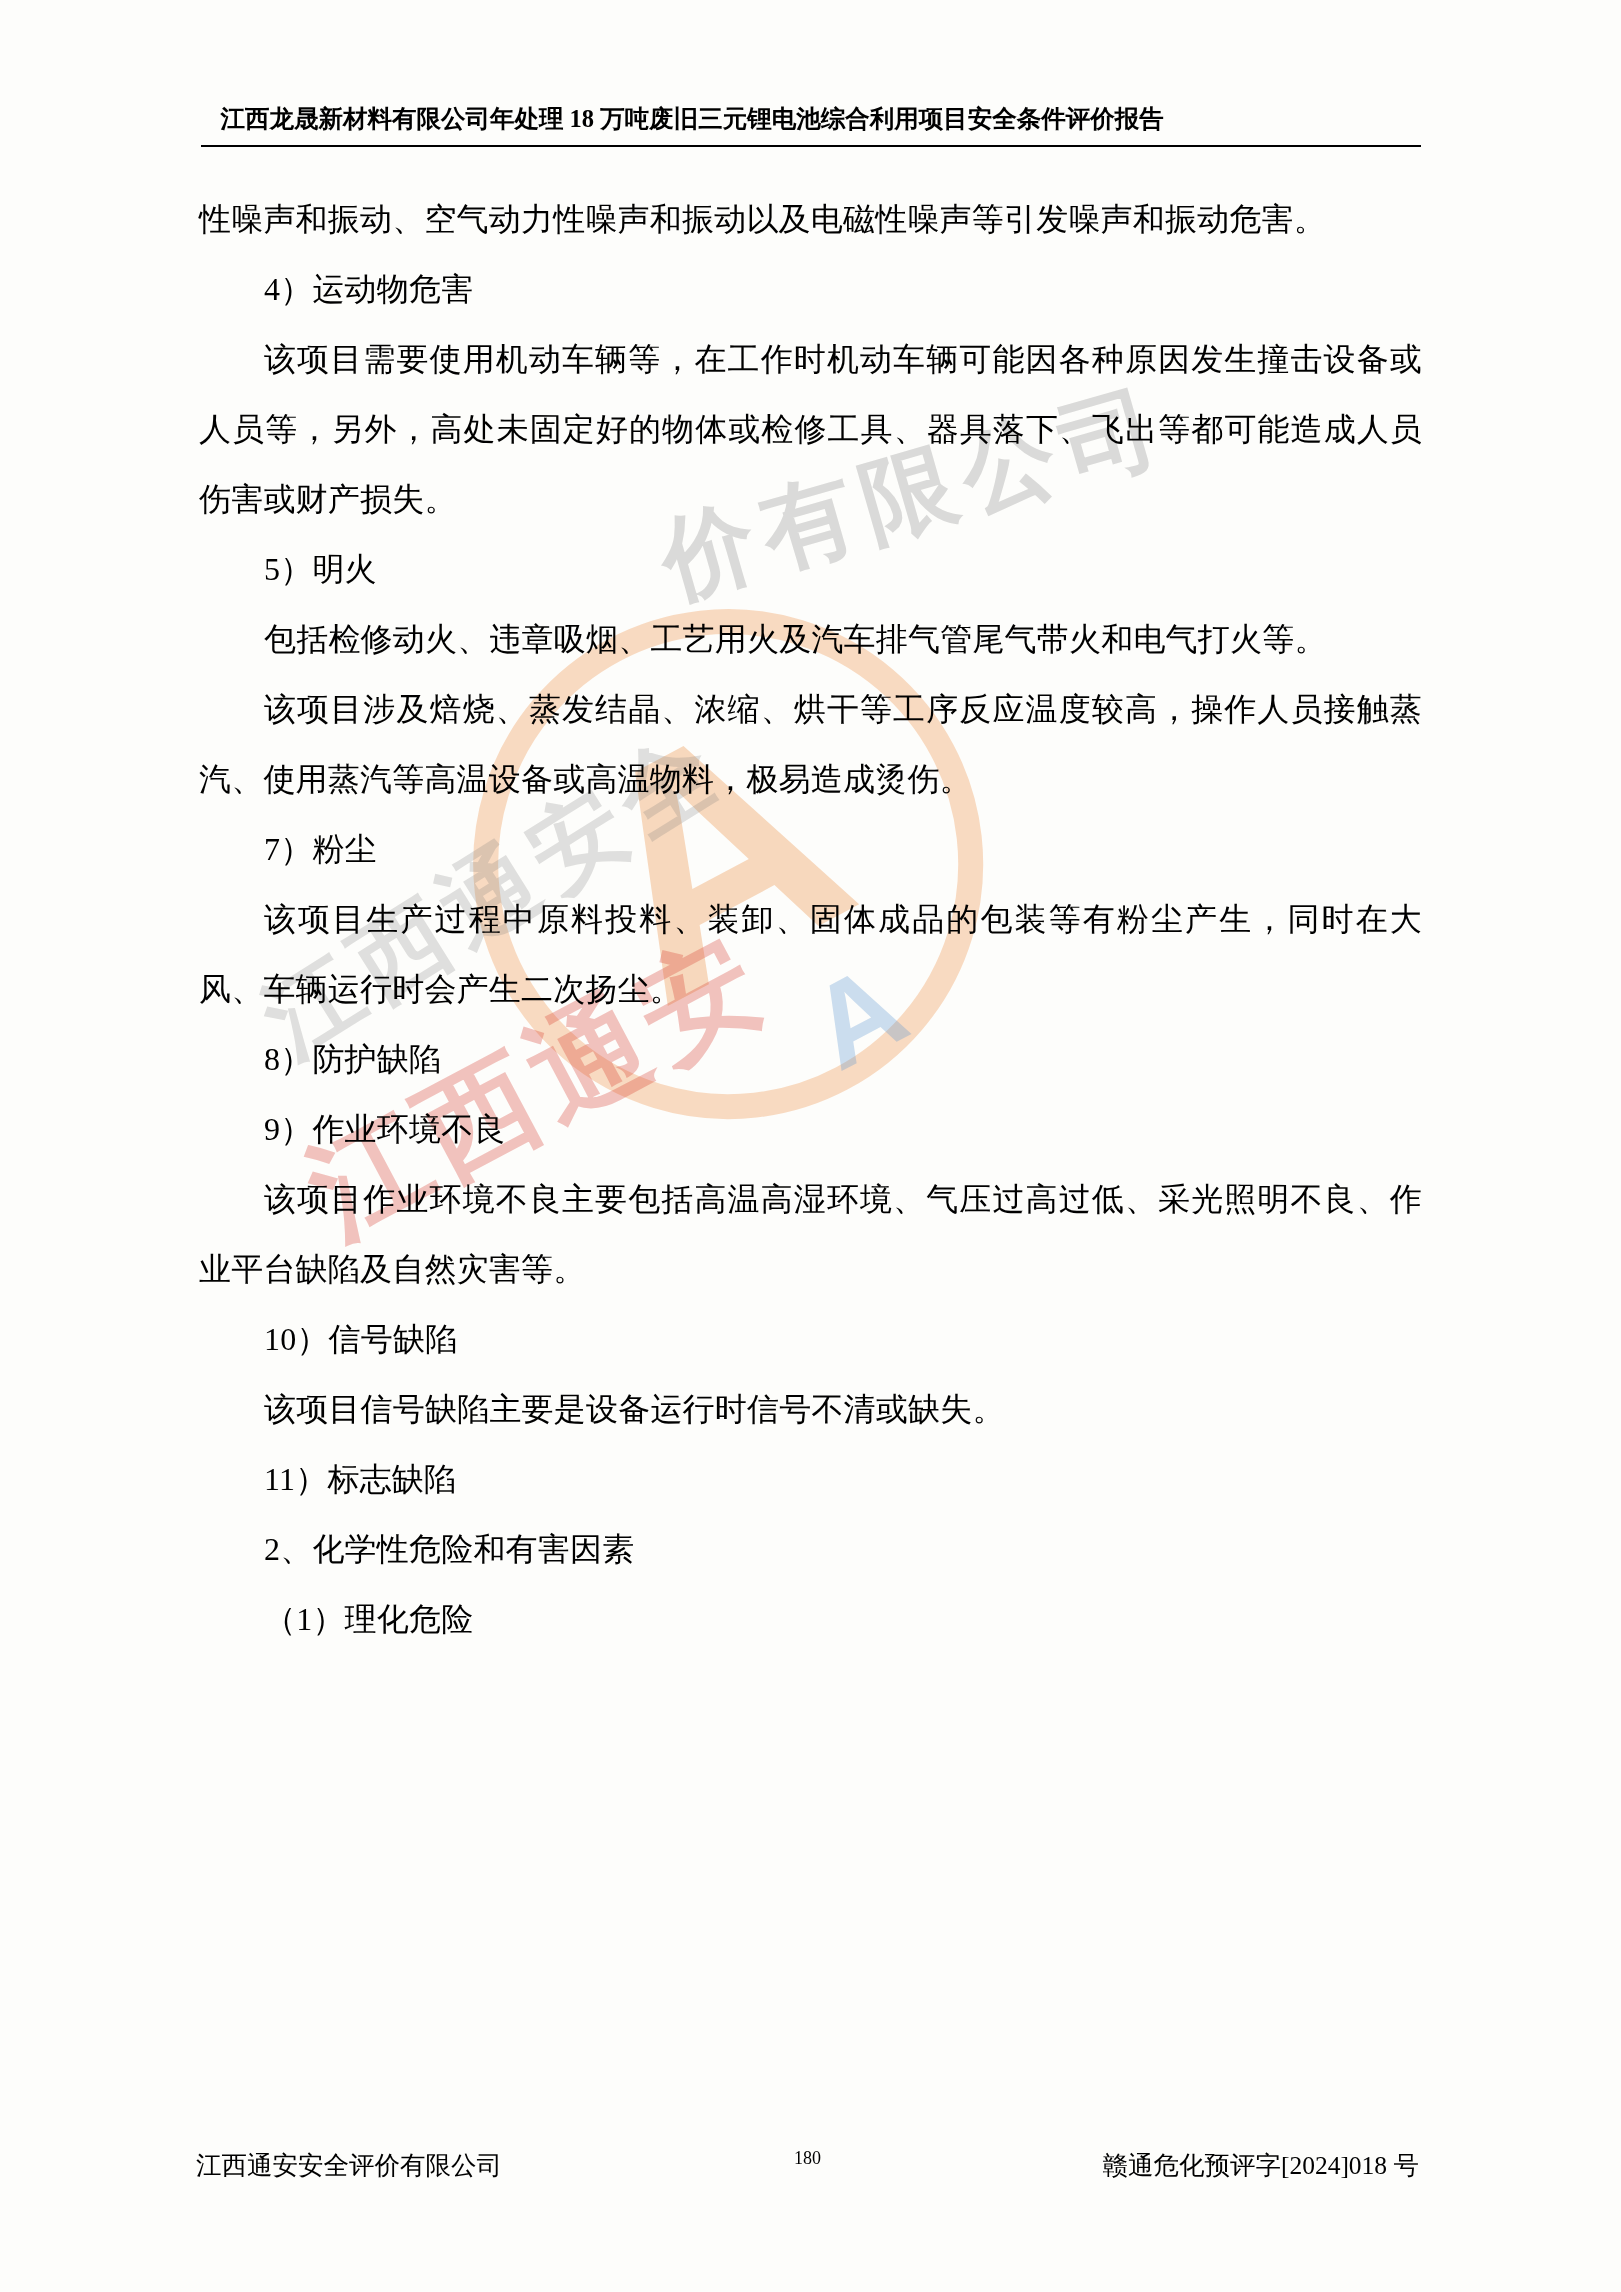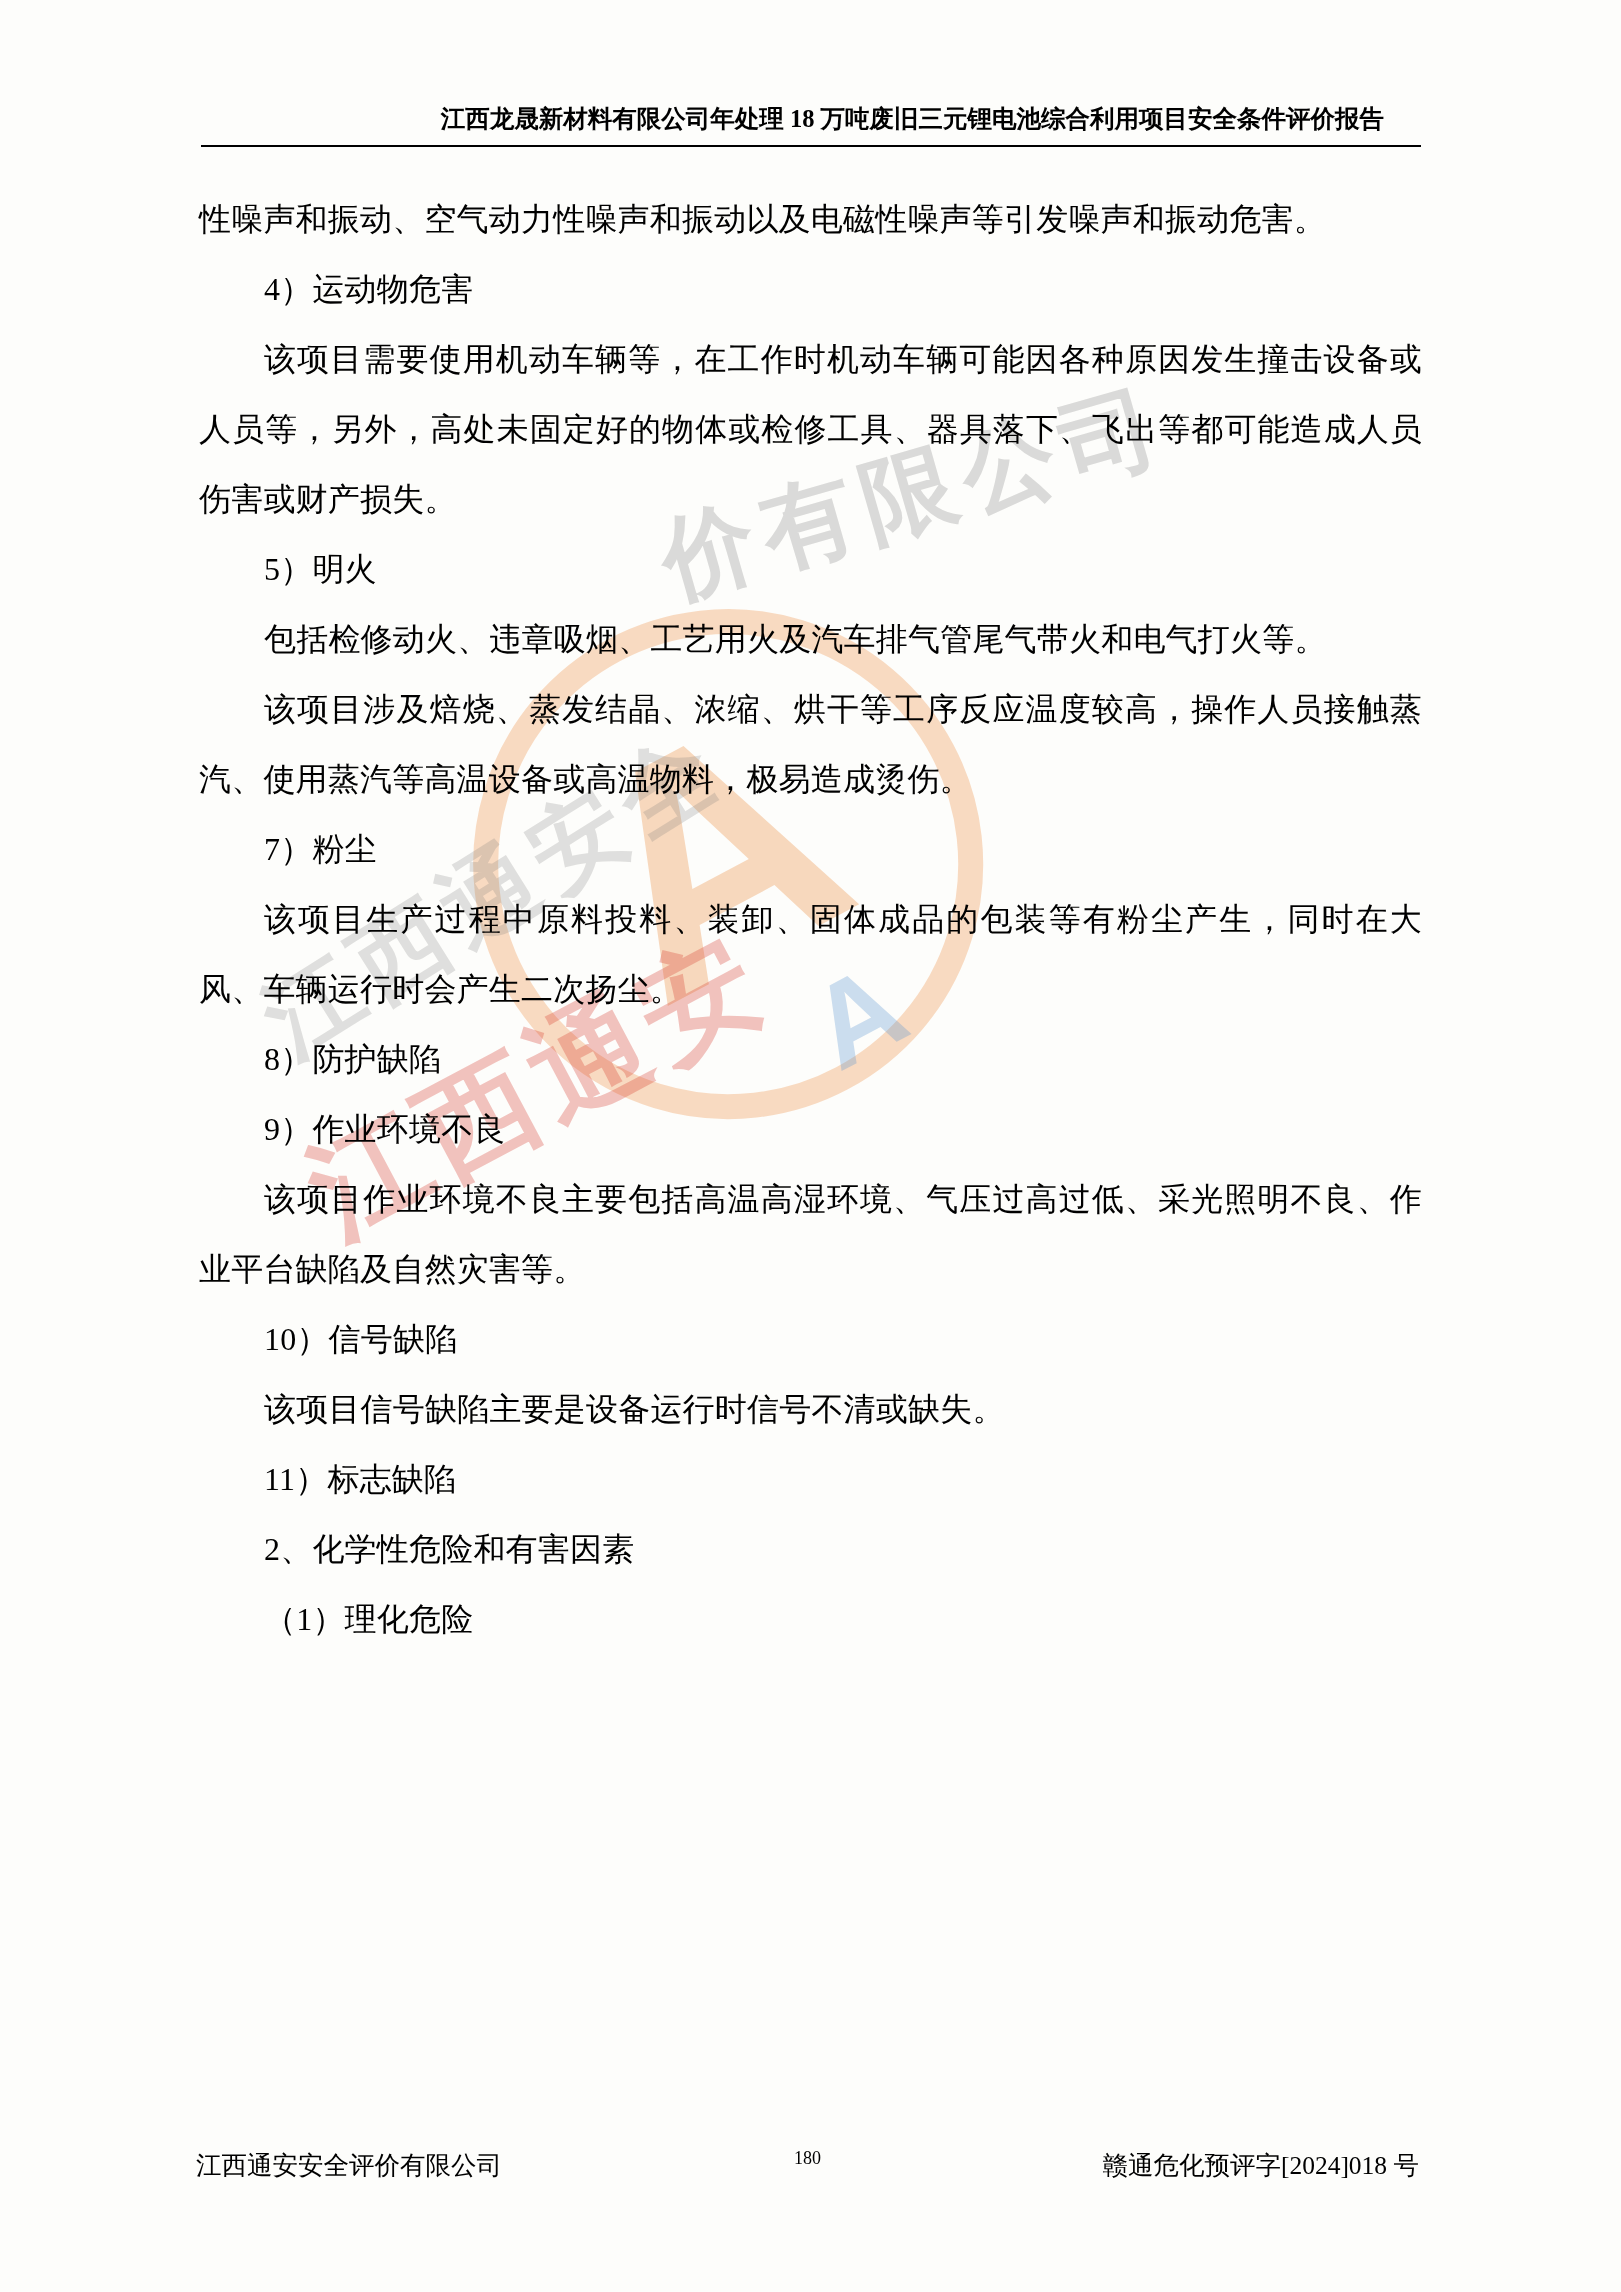--- a/index.html
+++ b/index.html
@@ -98,21 +98,21 @@
     color: rgba(90,150,210,0.30);
     font-family: "Liberation Sans", sans-serif;
   }
 
   
   .doc-header {
     position: absolute;
     left: 0;
     top: 102px;
     width: 1384px;
-    text-align: right;
+    text-align: center;
     z-index: 3;
   }
   .doc-header .htext {
     font-size: 24.5px;
     font-weight: bold;
     letter-spacing: 0px;
     font-family: "Liberation Serif", "DejaVu Serif", serif;
   }
   .header-rule {
     position: absolute;

